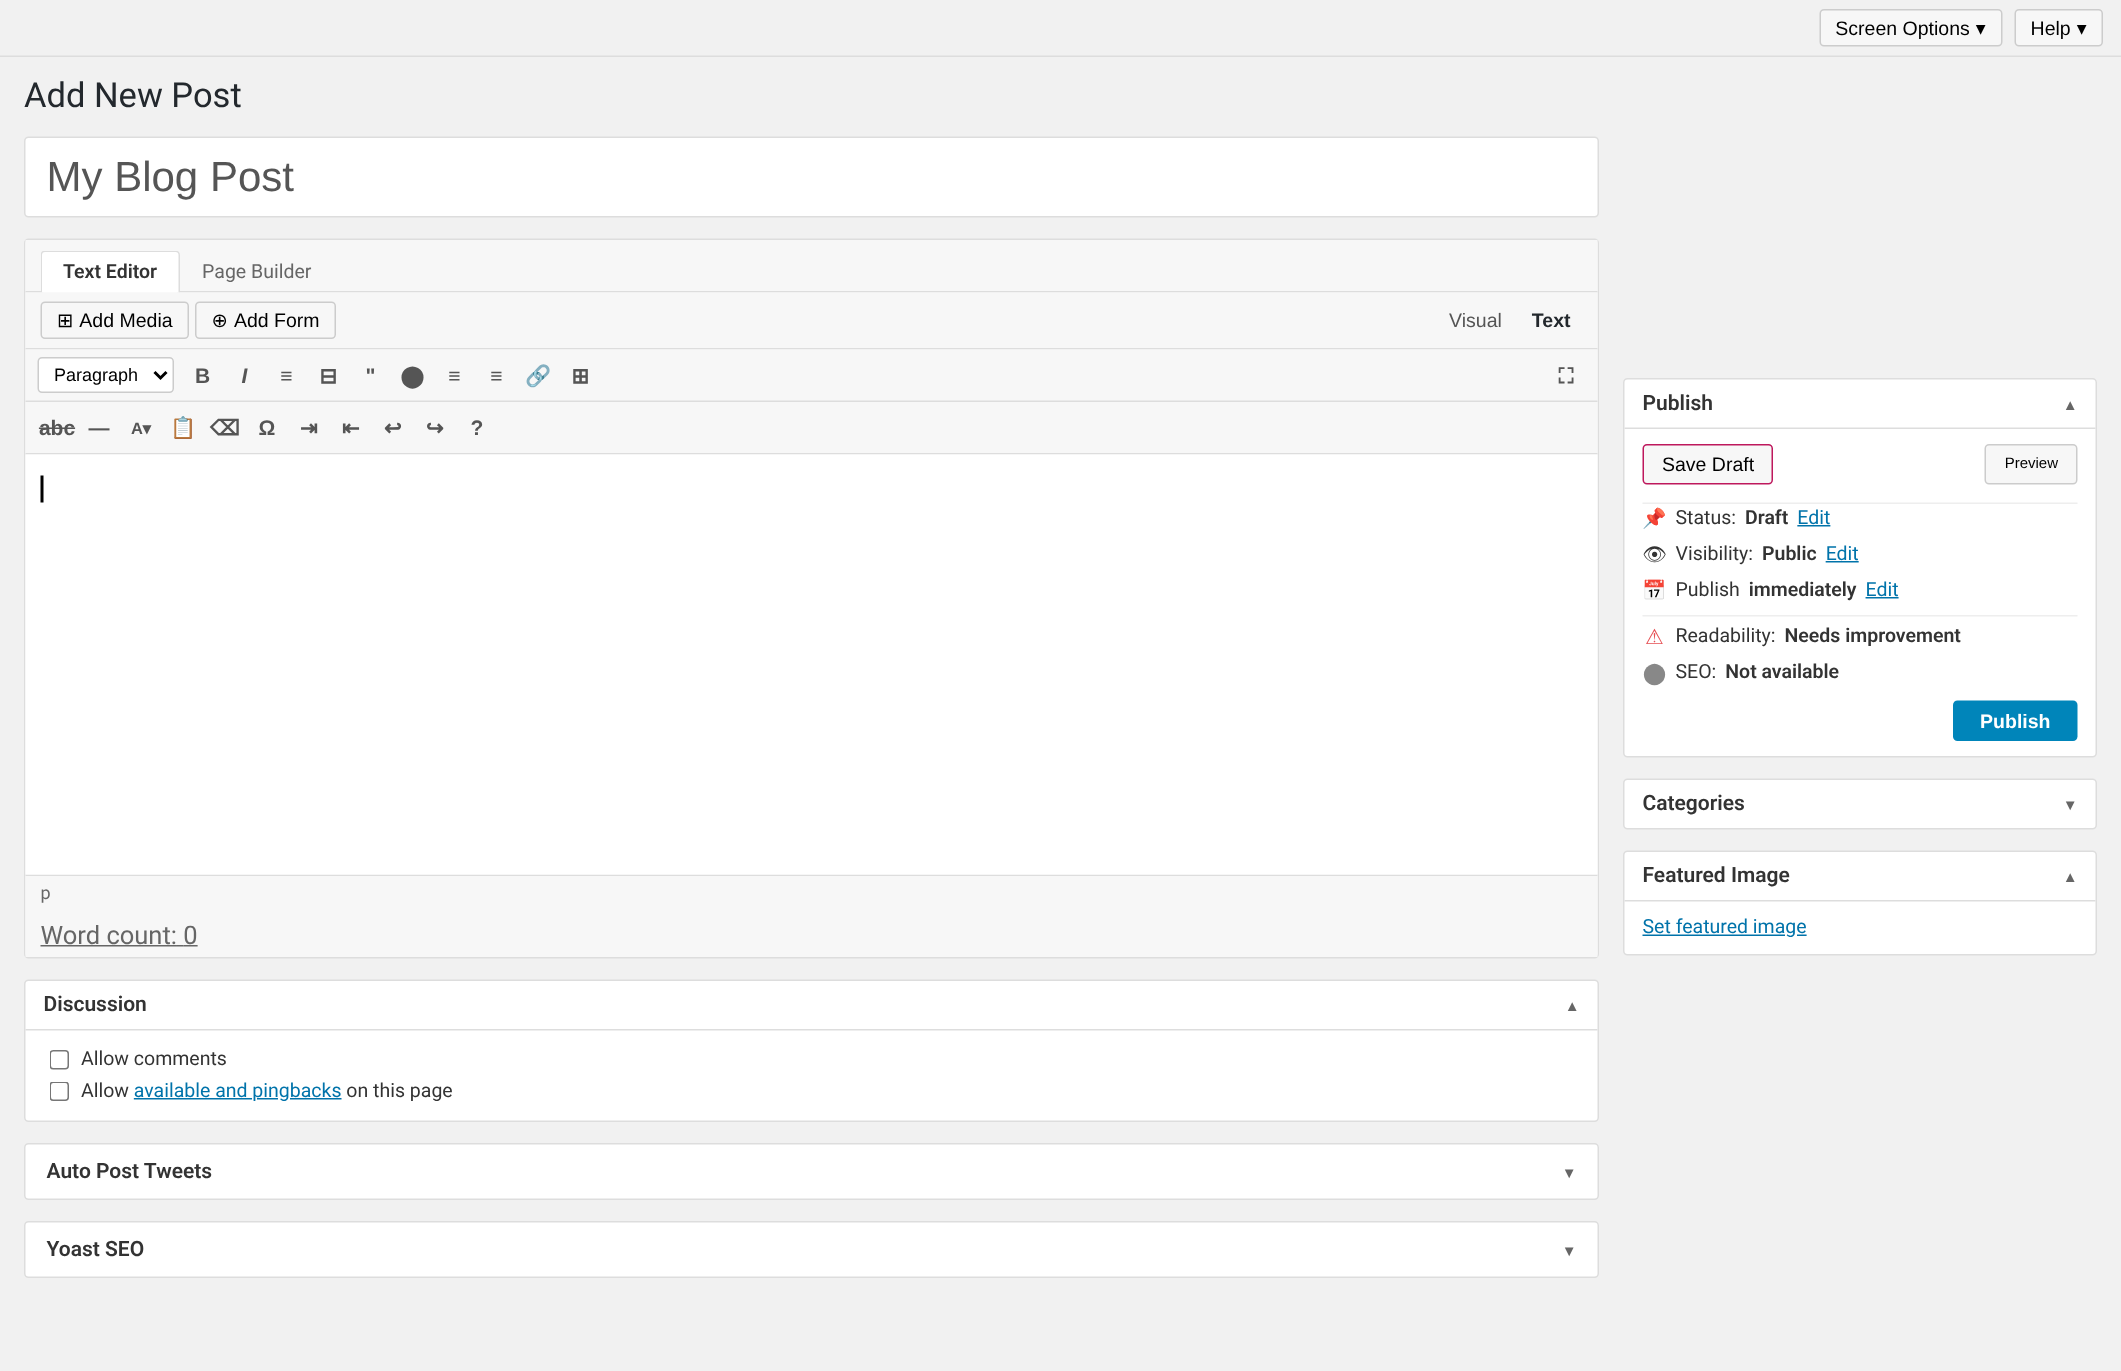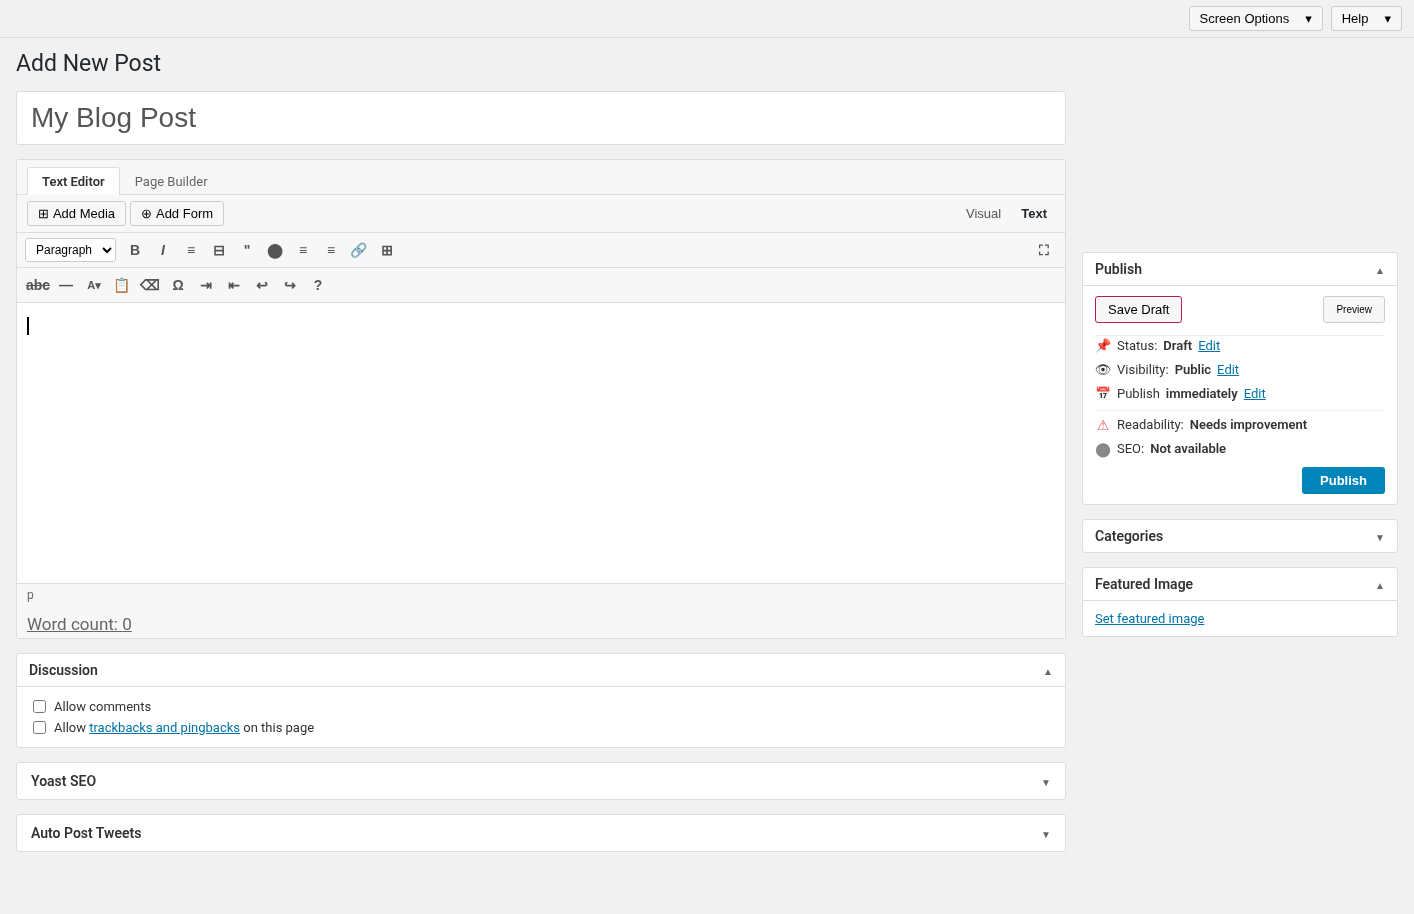--- a/index.html
+++ b/index.html
@@ -22,21 +22,21 @@
     }
     .top-bar-btn {
       background: #f7f7f7;
       border: 1px solid #ccc;
       border-radius: 3px;
       padding: 4px 10px;
       font-size: 13px;
       cursor: pointer;
       display: flex;
       align-items: center;
-      gap: 16px;
+      gap: 4px;
     }
 
     
     .main-layout {
       display: flex;
       gap: 0;
       padding: 12px 16px;
       align-items: center;
     }
 
@@ -487,38 +487,38 @@
         <span class="chevron-up"></span>
       </div>
       <div class="meta-box-content">
         <div class="checkbox-row">
           <input type="checkbox" style="">
           <label>Allow comments</label>
         </div>
         <div class="checkbox-row">
           <input type="checkbox" style="">
           <label>
-            <span>Allow </span><a class="link-text">trackbacks and pingbacks</a><span> on this page</span>
+            <span>Allow </span><a class="link-text">available and pingbacks</a><span> on this page</span>
           </label>
         </div>
+      </div>
+    </div>
+
+    
+    <div class="bottom-box">
+      <div class="bottom-box-header">
+        <span>Auto Post Tweets</span>
+        <span class="chevron-down"></span>
       </div>
     </div>
 
     
     <div class="bottom-box">
       <div class="bottom-box-header">
         <span>Yoast SEO</span>
-        <span class="chevron-down"></span>
-      </div>
-    </div>
-
-    
-    <div class="bottom-box">
-      <div class="bottom-box-header">
-        <span>Auto Post Tweets</span>
         <span class="chevron-down"></span>
       </div>
     </div>
 
   </div>
 
   <div class="sidebar">
 
     <div class="sidebar-box">
       <div class="sidebar-box-header">

